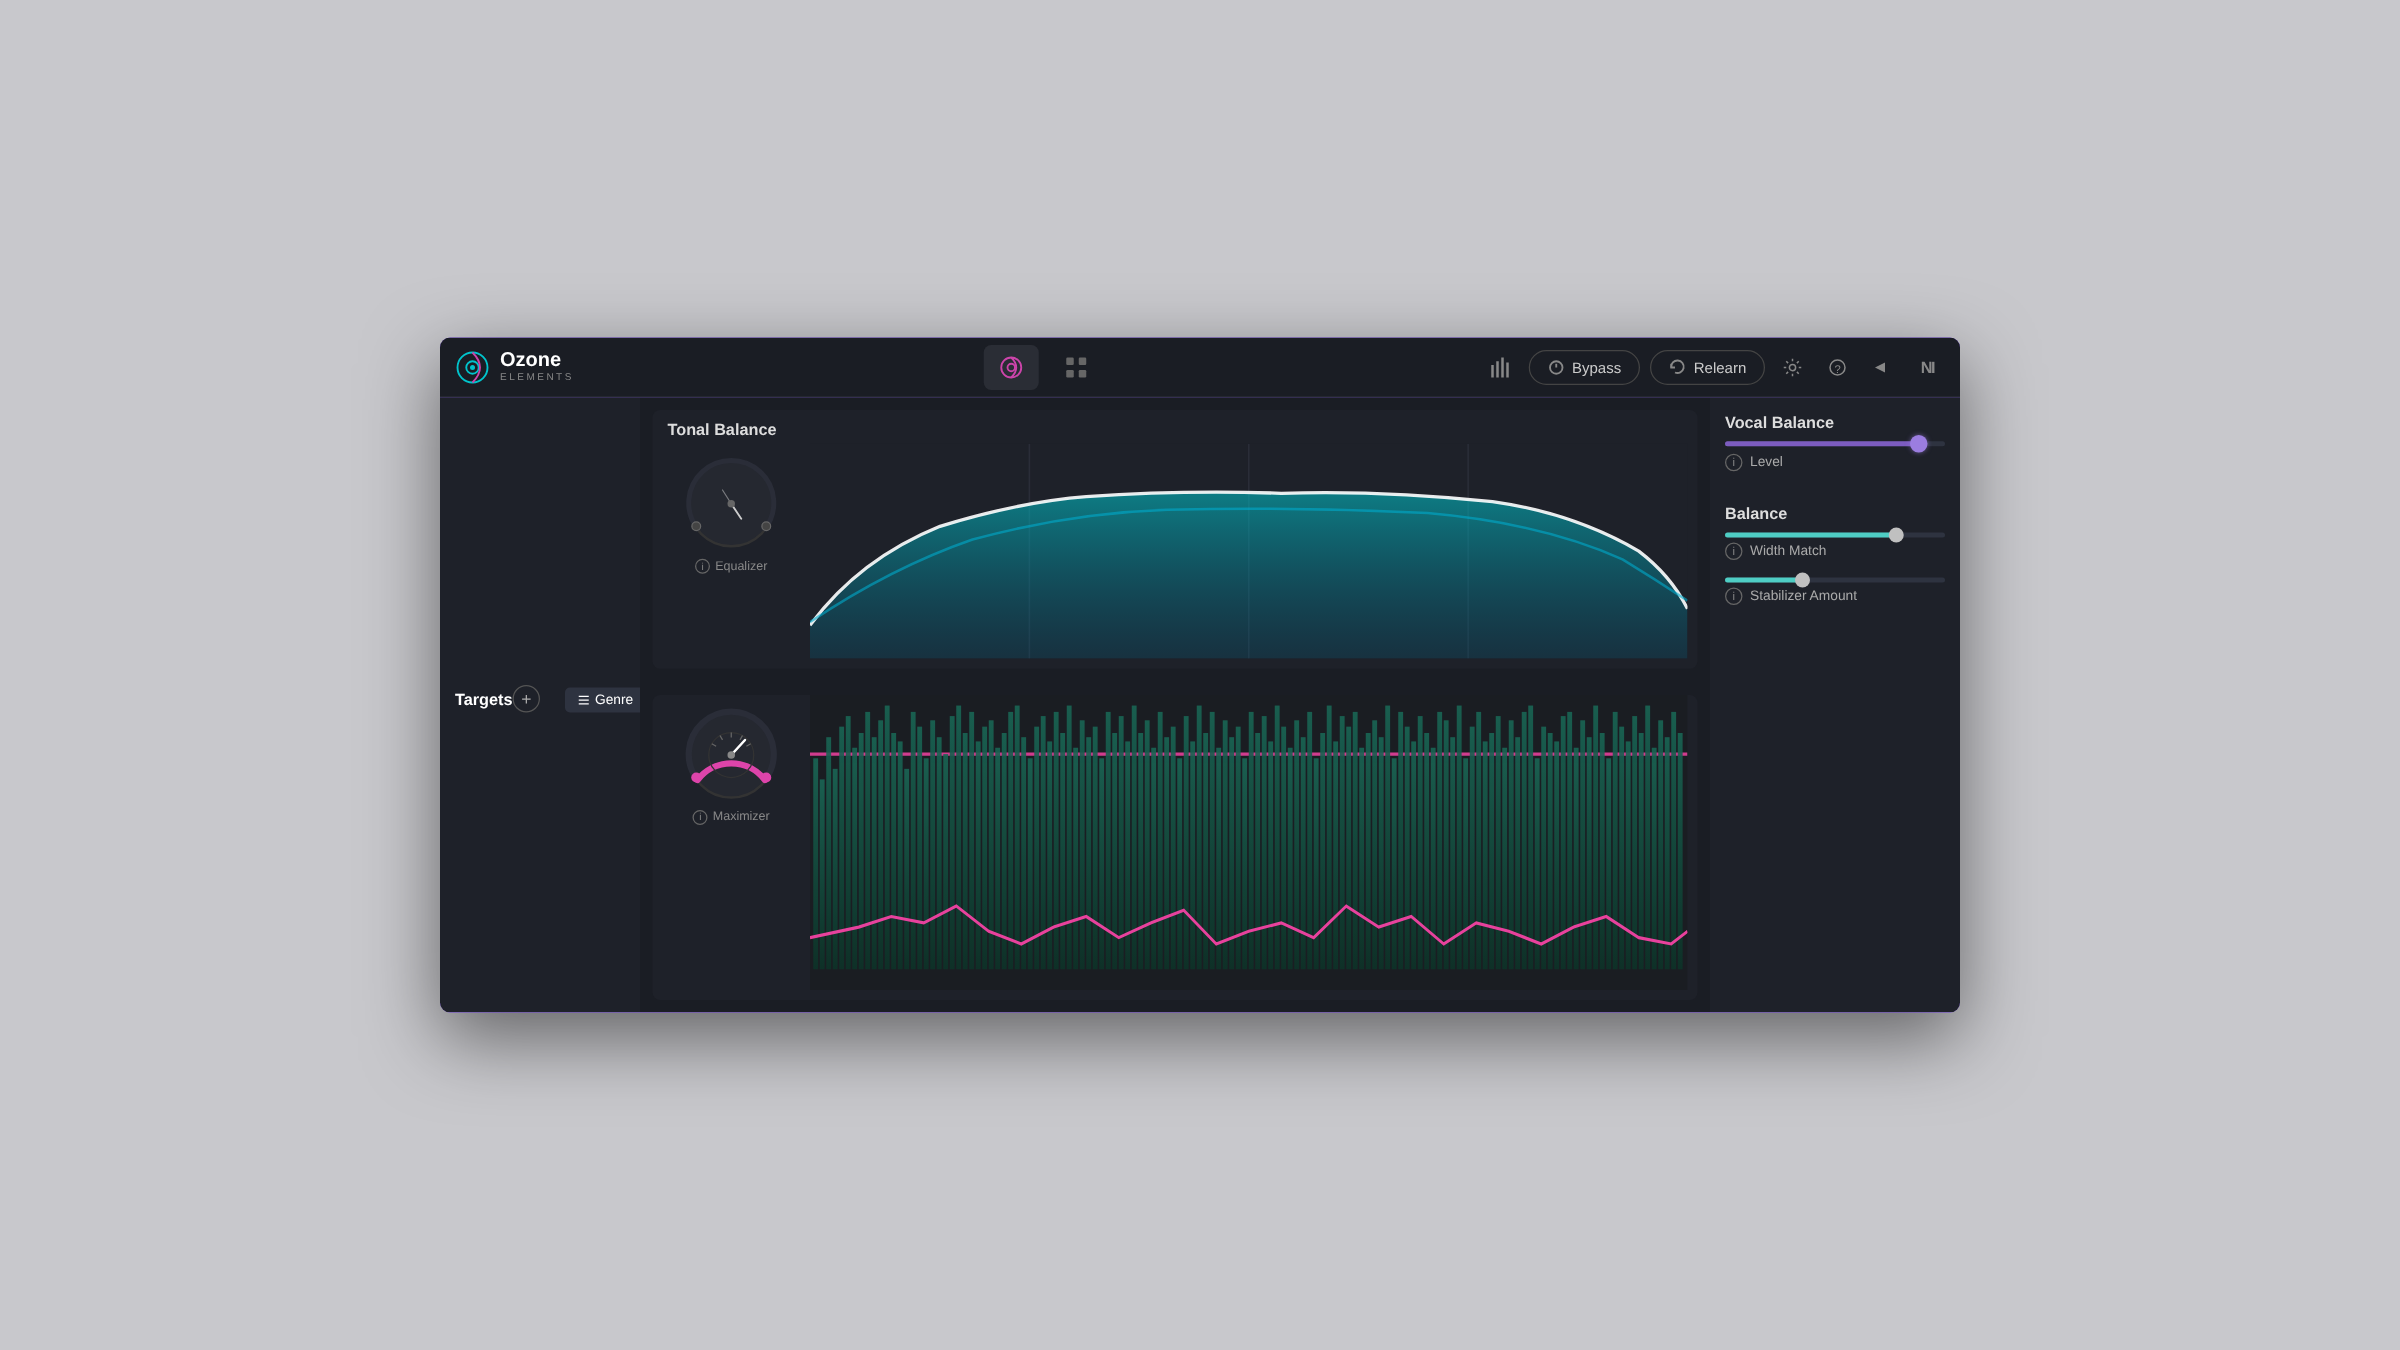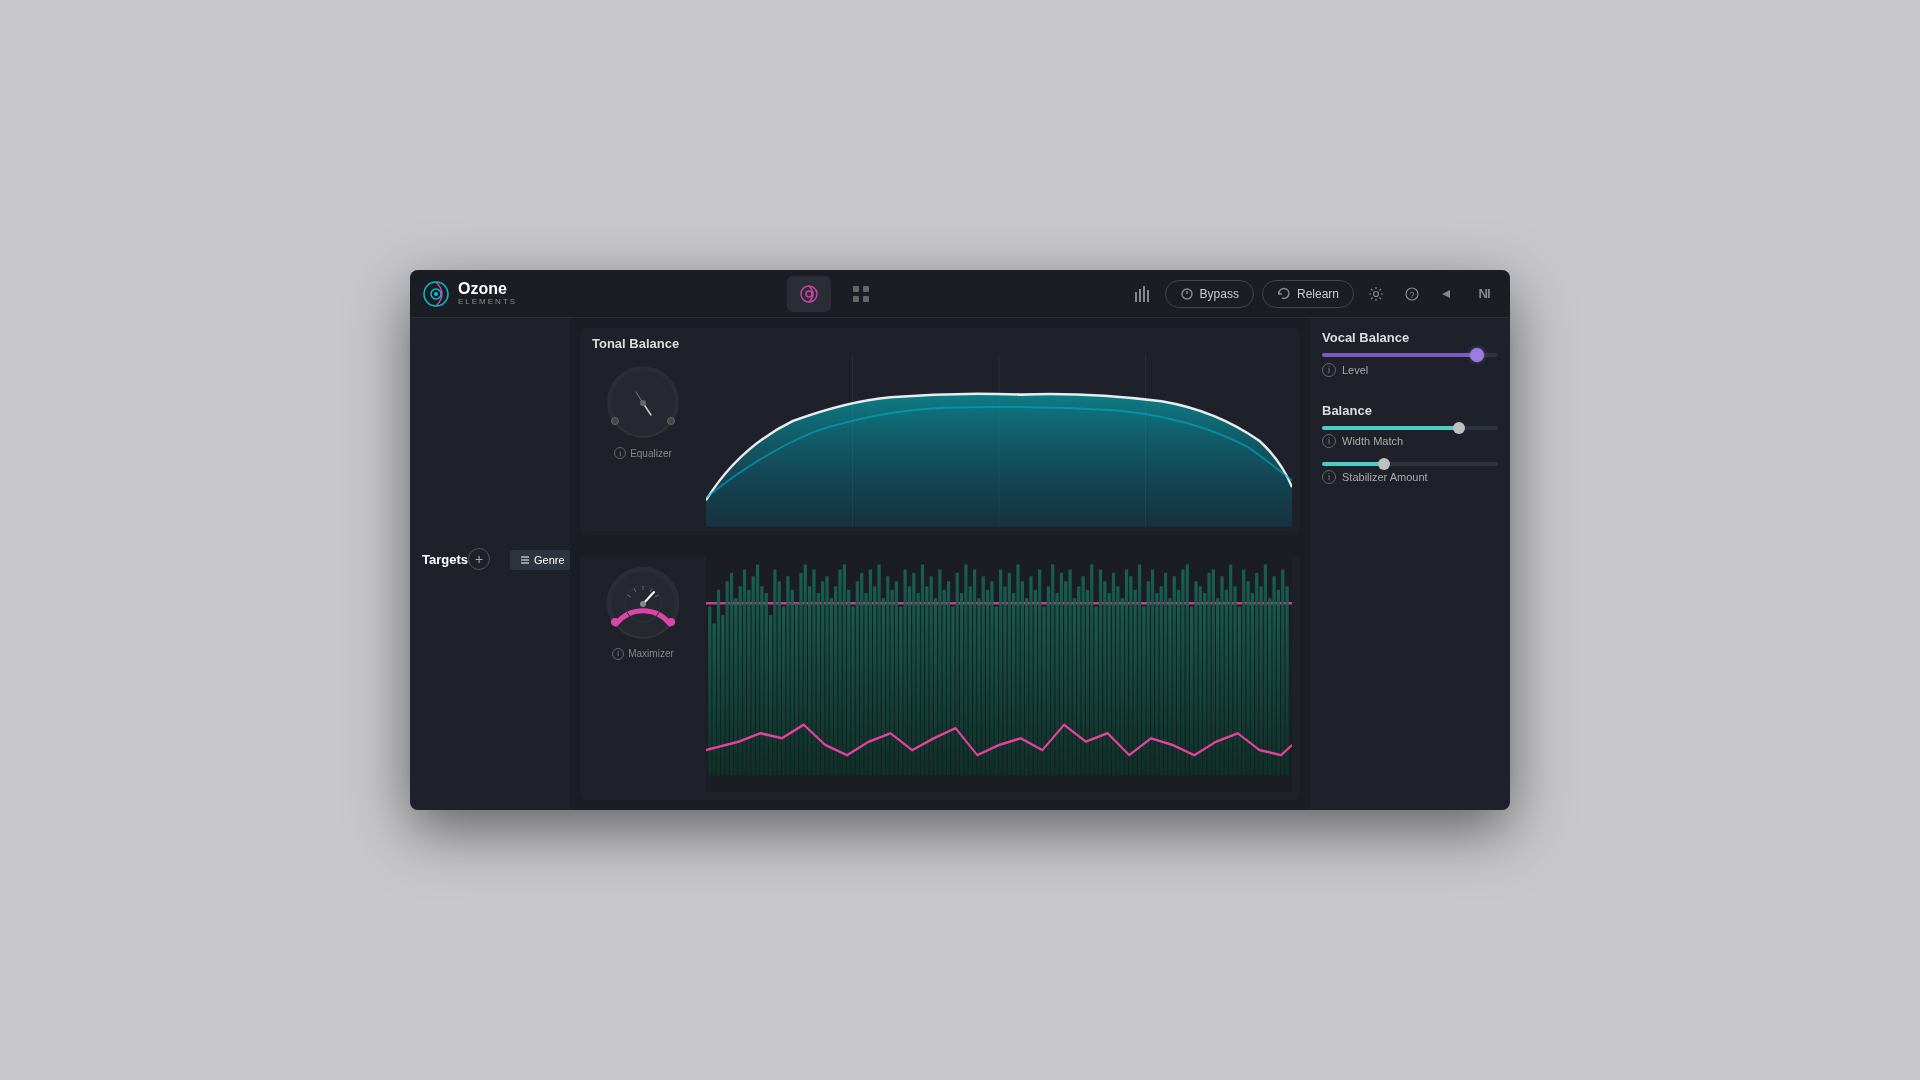--- a/index.html
+++ b/index.html
@@ -6,21 +6,21 @@
     body {
       background: #c8c8cc;
       display: flex;
       align-items: center;
       justify-content: center;
       width: 1920px;
       height: 1080px;
       font-family: -apple-system, BlinkMacSystemFont, 'Segoe UI', sans-serif;
     }
     .app-window {
-      width: 1100px;
+      width: 1216px;
       height: 540px;
       background: #8b5cf6;
       border-radius: 8px;
       overflow: hidden;
       display: flex;
       flex-direction: column;
       box-shadow: 0 20px 60px rgba(0,0,0,0.5);
     }
     
     .header {

